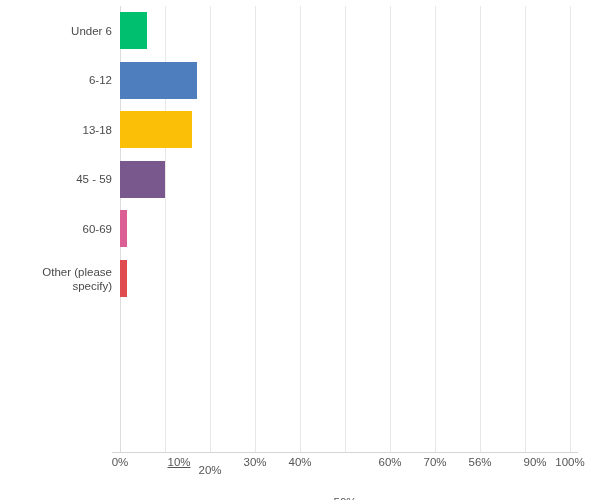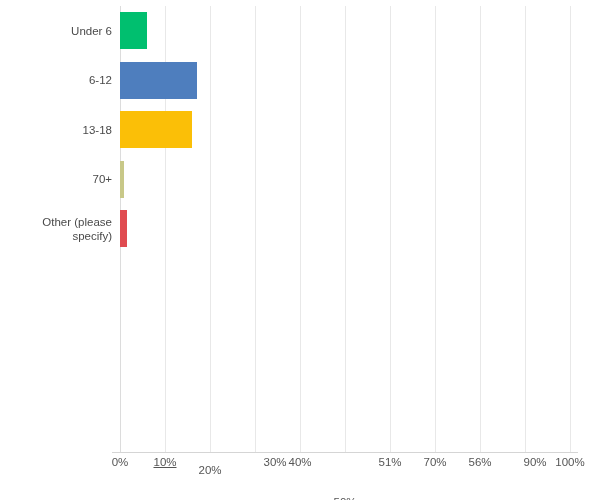--- a/index.html
+++ b/index.html
@@ -145,42 +145,48 @@
           <div class="bar" title="6-12: 17%" style="width: 76.5px; background: rgb(78, 126, 190);"></div>
         </div>
       </div>
       <div class="row">
         <div class="row-label">13-18</div>
         <div class="bar-track">
           <div class="bar" title="13-18: 16%" style="width: 72px; background: rgb(251, 191, 7);"></div>
         </div>
       </div>
       <div class="row">
-        <div class="row-label">70+</div>
+        <div class="row-label">45 - 59</div>
         <div class="bar-track">
-          <div class="bar" title="70+: 0.8%" style="width: 3.6px; background: rgb(200, 200, 136);"></div>
+          <div class="bar" title="45 - 59: 10%" style="width: 45px; background: rgb(121, 88, 142);"></div>
+        </div>
+      </div>
+      <div class="row">
+        <div class="row-label">60-69</div>
+        <div class="bar-track">
+          <div class="bar" title="60-69: 1.5%" style="width: 6.75px; background: rgb(219, 94, 148);"></div>
         </div>
       </div>
       <div class="row">
         <div class="row-label">Other (please
 specify)</div>
         <div class="bar-track">
           <div class="bar" title="Other (please
 specify): 1.5%" style="width: 6.75px; background: rgb(224, 75, 80);"></div>
         </div>
       </div>
     </div>
 
   <div class="x-axis" id="x-axis">
       <span class="tick-label" style="left: 120px;">0%</span>
-      <span class="tick-label" style="left: 165px; text-decoration: underline;">10%</span>
+      <span class="tick-label" style="left: 179px; text-decoration: underline;">10%</span>
       <span class="tick-label" style="left: 210px; margin-top: 8px;">20%</span>
-      <span class="tick-label" style="left: 255px; margin-left: 20px;">30%</span>
+      <span class="tick-label" style="left: 255px;">30%</span>
       <span class="tick-label" style="left: 300px;">40%</span>
       <span class="tick-label" style="left: 345px; margin-top: 40px;">50%</span>
-      <span class="tick-label" style="left: 390px;">51%</span>
+      <span class="tick-label" style="left: 390px;">60%</span>
       <span class="tick-label" style="left: 435px;">70%</span>
       <span class="tick-label" style="left: 480px;">56%</span>
       <span class="tick-label" style="left: 525px; padding-left: 20px;">90%</span>
       <span class="tick-label" style="left: 570px;">100%</span>
     </div>
 
 </div>
 
 </body></html>

